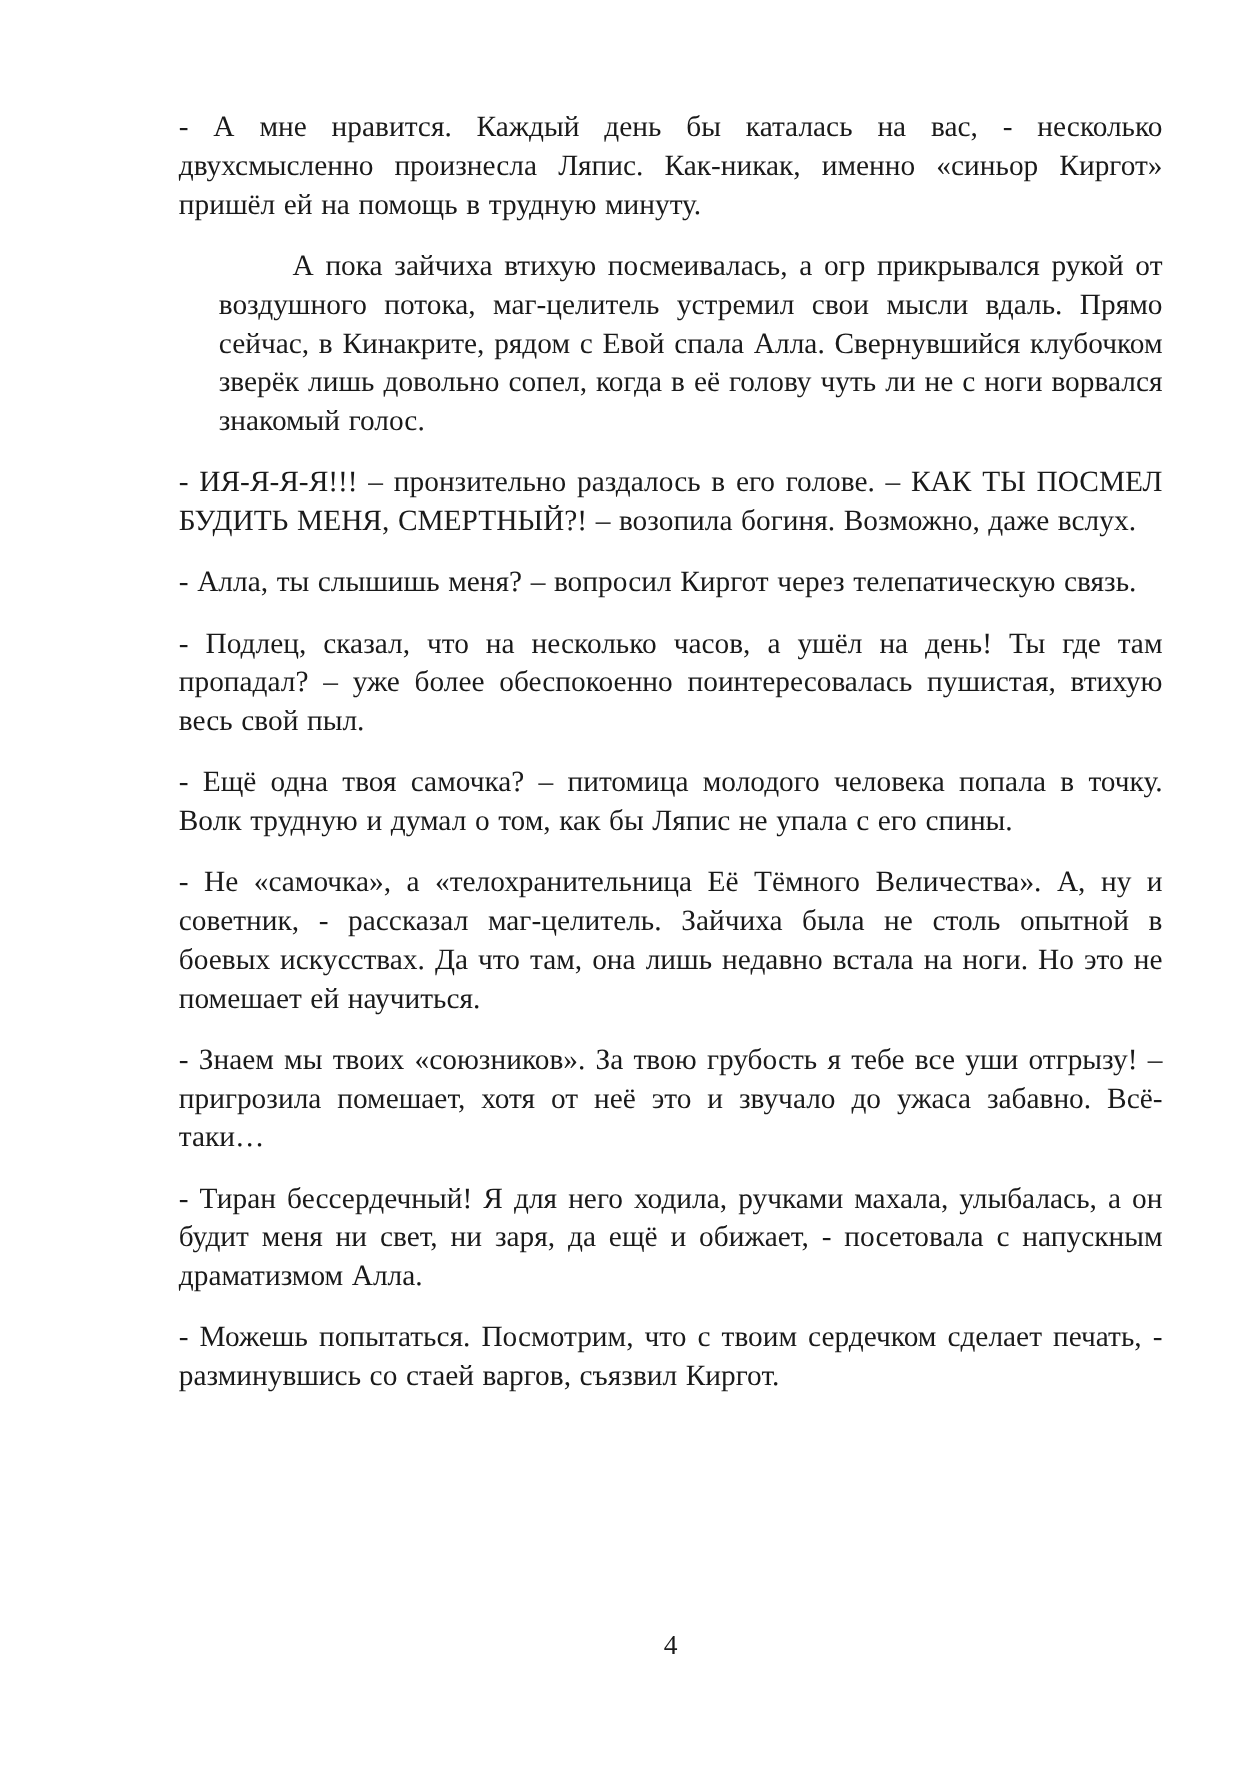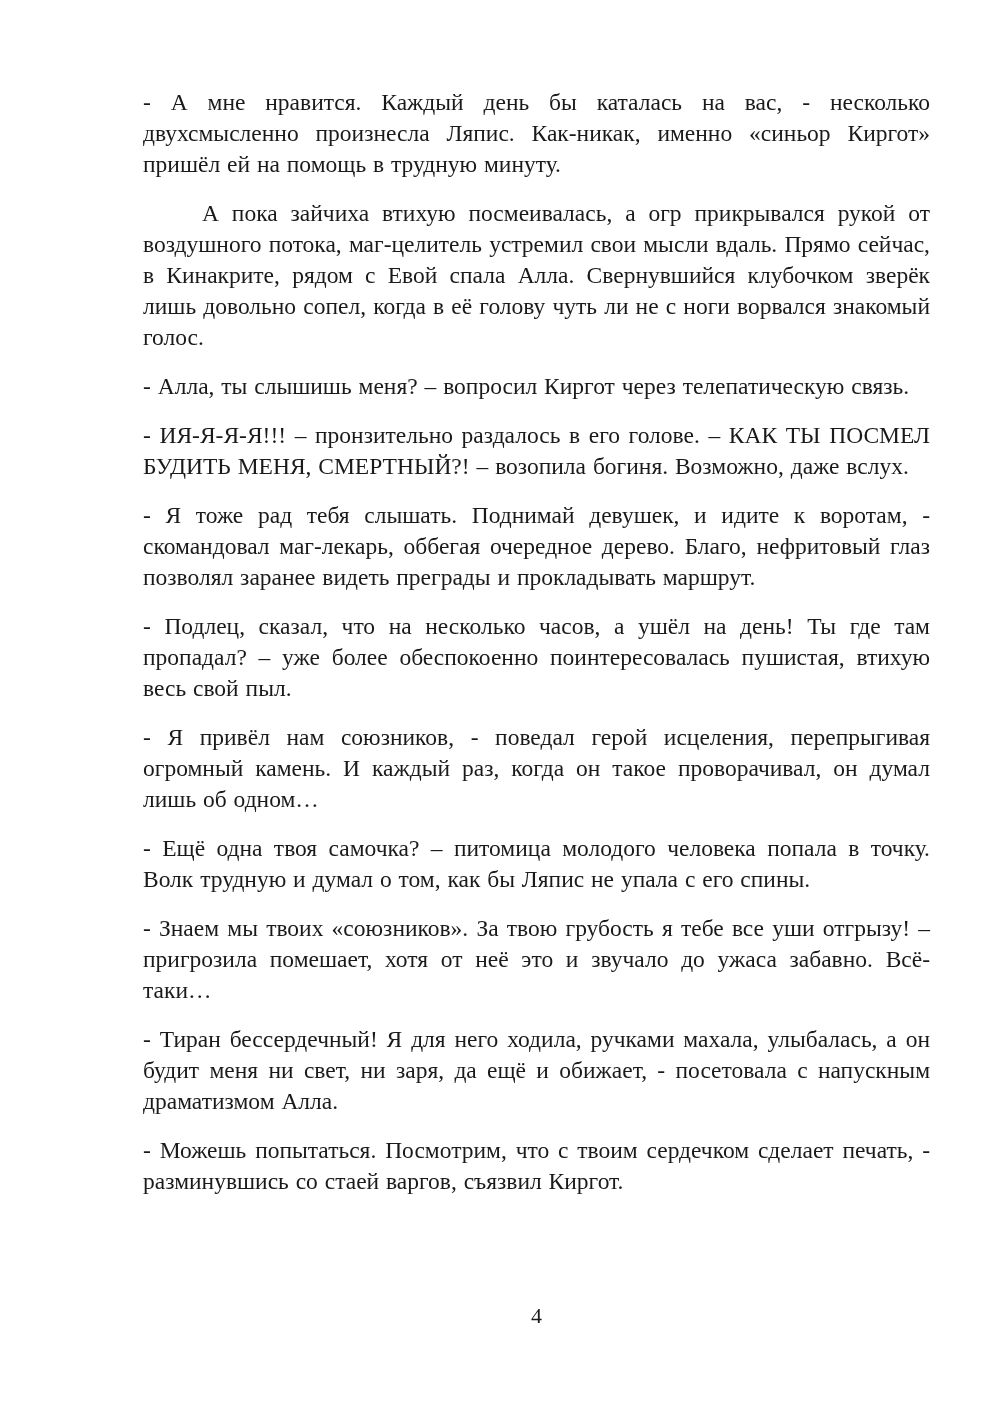--- a/index.html
+++ b/index.html
@@ -22,40 +22,40 @@
   }
   .page p {
     margin: 0 0 18px 0;
     text-align: justify;
     text-align-last: left;
     word-spacing: 1px;
     hyphens: none;
   }
   .page p.indent {
     text-indent: 59px;
+    margin-left: 32px;
   }
   .page-number {
     position: absolute;
     top: 1303px;
     left: 143px;
     right: 70px;
     text-align: center;
     font-size: 22px;
     line-height: 26px;
   }
 </style>
 </head>
 <body>
 
 <div class="page">
   <p>- А мне нравится. Каждый день бы каталась на вас, - несколько двухсмысленно произнесла Ляпис. Как-никак, именно «синьор Киргот» пришёл ей на помощь в трудную минуту.</p>
   <p class="indent">А пока зайчиха втихую посмеивалась, а огр прикрывался рукой от воздушного потока, маг-целитель устремил свои мысли вдаль. Прямо сейчас, в Кинакрите, рядом с Евой спала Алла. Свернувшийся клубочком зверёк лишь довольно сопел, когда в её голову чуть ли не с ноги ворвался знакомый голос.</p>
+  <p>- ИЯ-Я-Я-Я!!! – пронзительно раздалось в его голове. – КАК ТЫ ПОСМЕЛ БУДИТЬ МЕНЯ, СМЕРТНЫЙ?! – возопила богиня. Возможно, даже вслух.</p>
   <p>- Алла, ты слышишь меня? – вопросил Киргот через телепатическую связь.</p>
-  <p>- ИЯ-Я-Я-Я!!! – пронзительно раздалось в его голове. – КАК ТЫ ПОСМЕЛ БУДИТЬ МЕНЯ, СМЕРТНЫЙ?! – возопила богиня. Возможно, даже вслух.</p>
-  <p>- Я тоже рад тебя слышать. Поднимай девушек, и идите к воротам, - скомандовал маг-лекарь, оббегая очередное дерево. Благо, нефритовый глаз позволял заранее видеть преграды и прокладывать маршрут.</p>
   <p>- Подлец, сказал, что на несколько часов, а ушёл на день! Ты где там пропадал? – уже более обеспокоенно поинтересовалась пушистая, втихую весь свой пыл.</p>
-  <p>- Я привёл нам союзников, - поведал герой исцеления, перепрыгивая огромный камень. И каждый раз, когда он такое проворачивал, он думал лишь об одном…</p>
   <p>- Ещё одна твоя самочка? – питомица молодого человека попала в точку. Волк трудную и думал о том, как бы Ляпис не упала с его спины.</p>
+  <p>- Не «самочка», а «телохранительница Её Тёмного Величества». А, ну и советник, - рассказал маг-целитель. Зайчиха была не столь опытной в боевых искусствах. Да что там, она лишь недавно встала на ноги. Но это не помешает ей научиться.</p>
   <p>- Знаем мы твоих «союзников». За твою грубость я тебе все уши отгрызу! – пригрозила помешает, хотя от неё это и звучало до ужаса забавно. Всё-таки…</p>
   <p>- Тиран бессердечный! Я для него ходила, ручками махала, улыбалась, а он будит меня ни свет, ни заря, да ещё и обижает, - посетовала с напускным драматизмом Алла.</p>
   <p>- Можешь попытаться. Посмотрим, что с твоим сердечком сделает печать, - разминувшись со стаей варгов, съязвил Киргот.</p>
   <div class="page-number">4</div>
 </div>
 
 </body></html>

